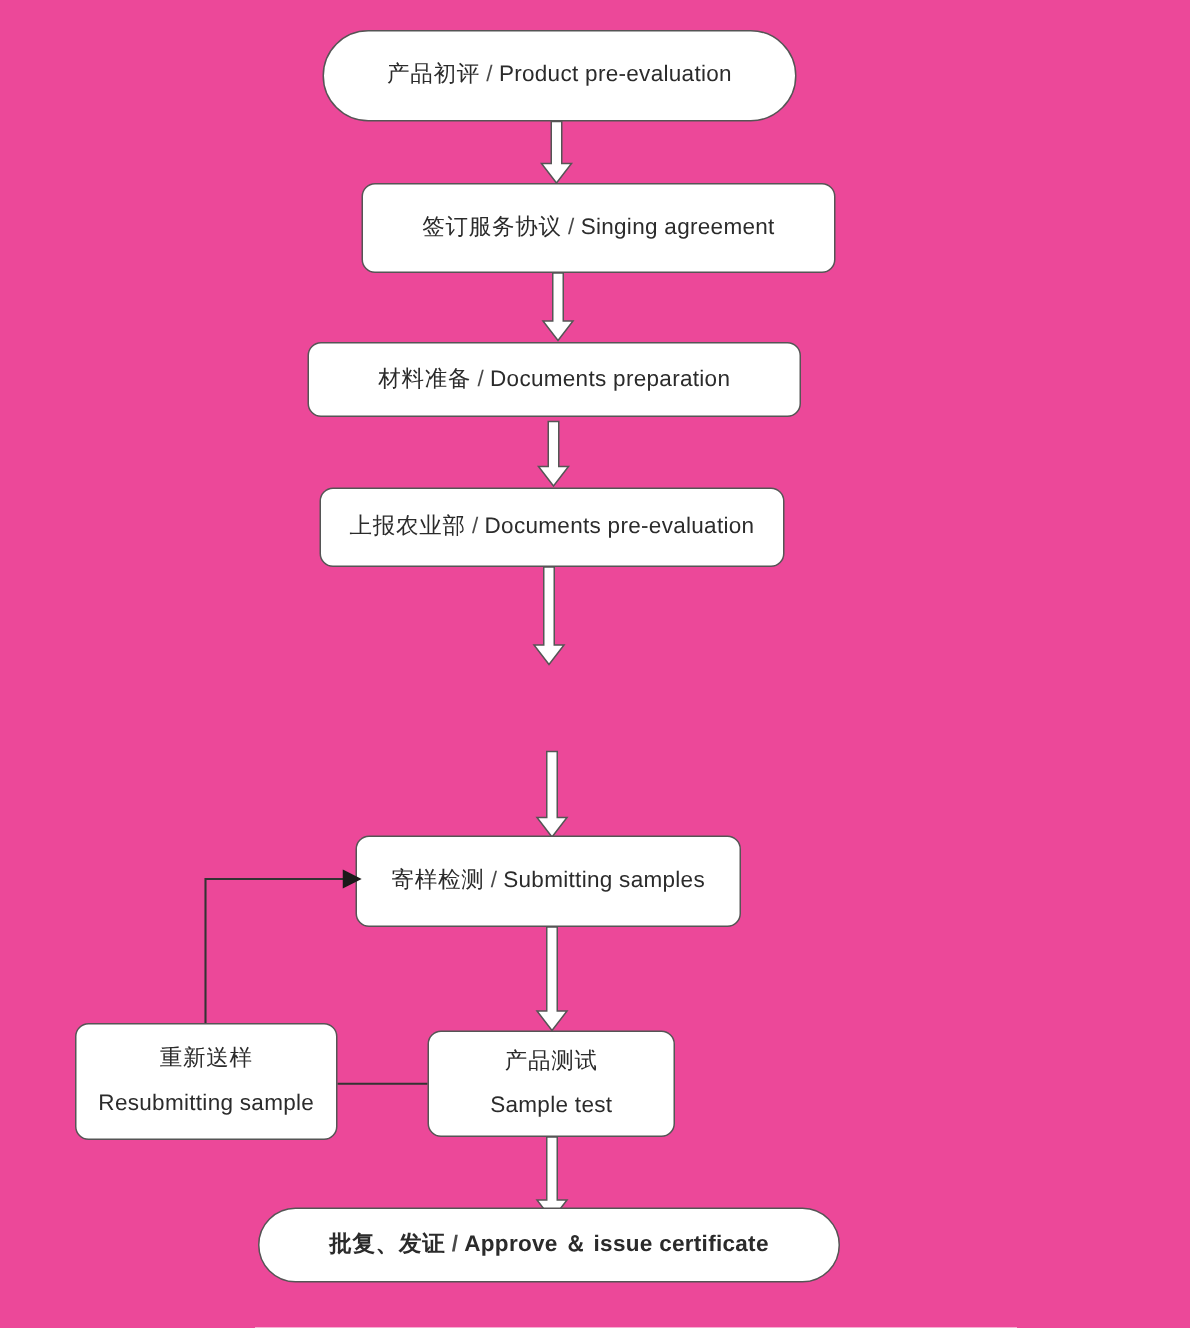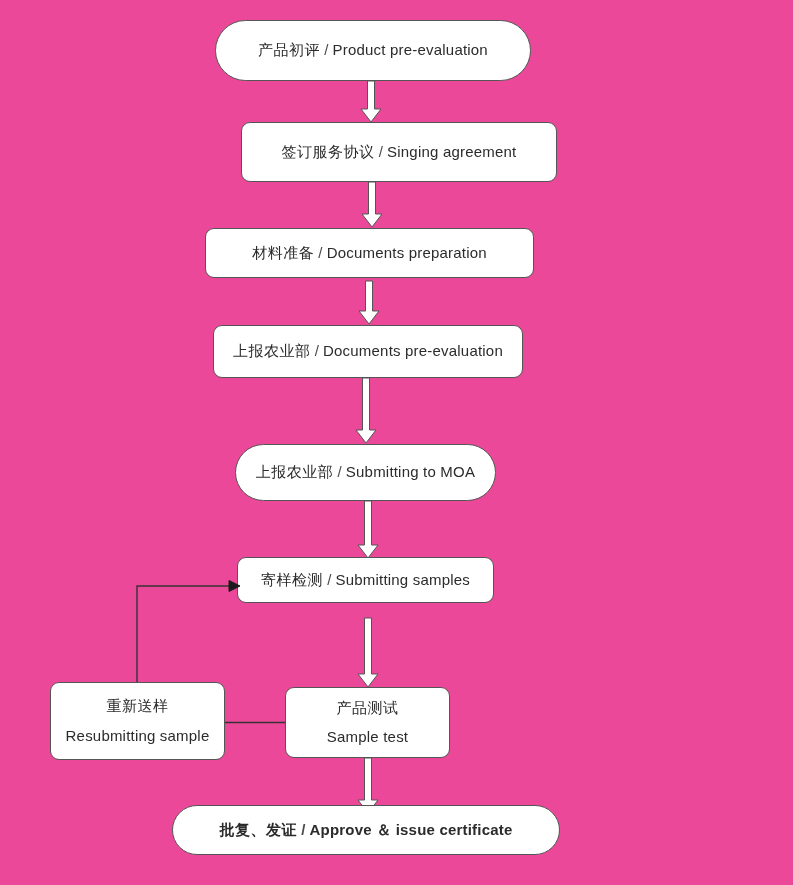--- a/index.html
+++ b/index.html
@@ -114,33 +114,28 @@
       <span class="cn">上报农业部</span><span class="sep"> / </span><span class="en">Documents pre-evaluation</span>
     </div>
   </div>
 
   <div class="conn" style="left:355px; top:378px;">
     <svg width="22" height="66" viewBox="0 0 22 66">
       <path d="M7.5 0 L14.5 0 L14.5 52 L21 52 L11 65 L1 52 L7.5 52 Z" fill="#ffffff" stroke="#555555" stroke-width="1"></path>
     </svg>
   </div>
 
-  <div class="node stadium single fs15" style="left:235px; top:444px; width:261px; height:57px;">
-    <div class="line">
-      <span class="cn">上报农业部</span><span class="sep"> / </span><span class="en">Submitting to MOA</span>
-    </div>
-  </div>
 
   <div class="conn" style="left:357px; top:501px;">
     <svg width="22" height="58" viewBox="0 0 22 58">
       <path d="M7.5 0 L14.5 0 L14.5 44 L21 44 L11 57 L1 44 L7.5 44 Z" fill="#ffffff" stroke="#555555" stroke-width="1"></path>
     </svg>
   </div>
 
-  <div class="node rounded single fs15" style="left:237px; top:557px; width:257px; height:46px;">
+  <div class="node rounded single fs15" style="left:237px; top:557px; width:257px; height:61px;">
     <div class="line">
       <span class="cn">寄样检测</span><span class="sep"> / </span><span class="en">Submitting samples</span>
     </div>
   </div>
 
   <div class="conn" style="left:357px; top:618px;">
     <svg width="22" height="70" viewBox="0 0 22 70">
       <path d="M7.5 0 L14.5 0 L14.5 56 L21 56 L11 69 L1 56 L7.5 56 Z" fill="#ffffff" stroke="#555555" stroke-width="1"></path>
     </svg>
   </div>

